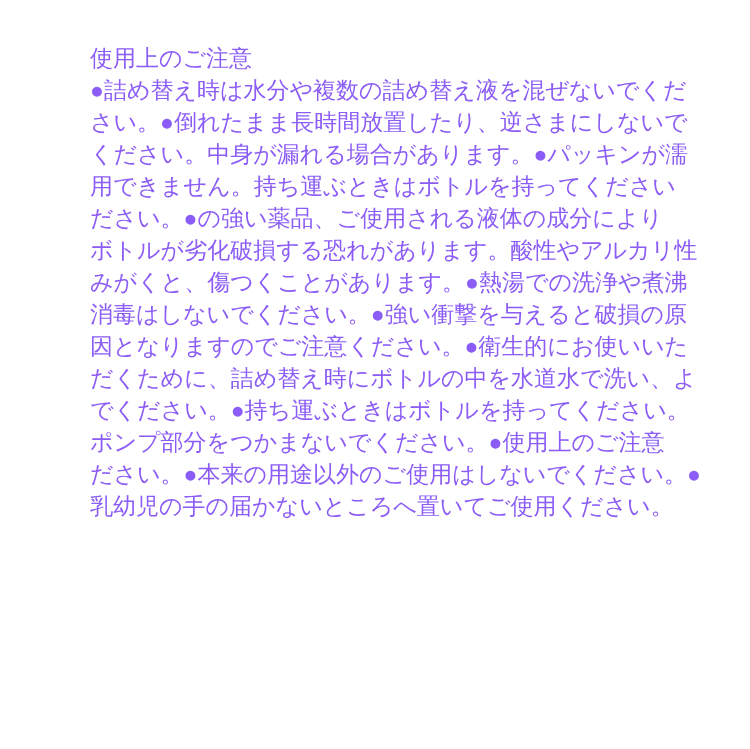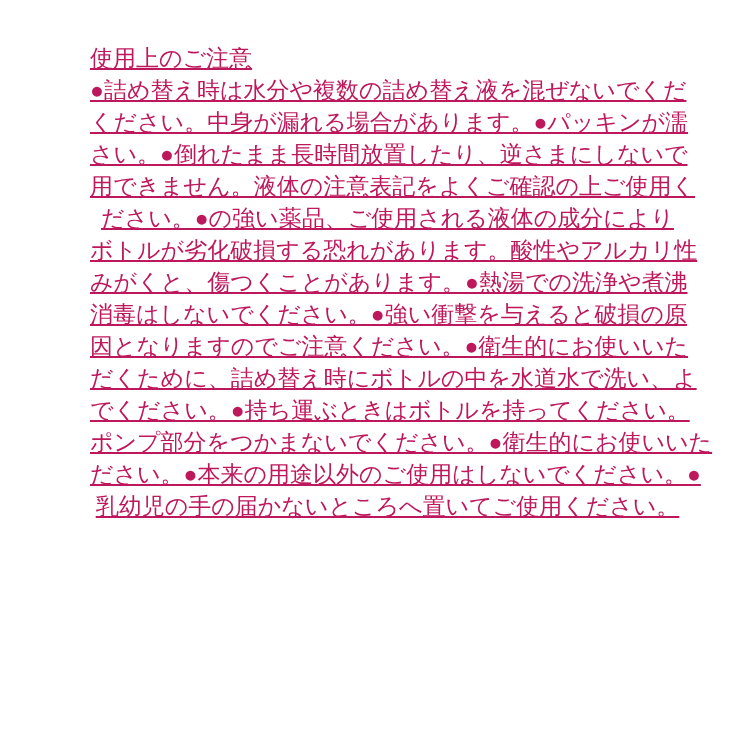--- a/index.html
+++ b/index.html
@@ -25,37 +25,36 @@
     font-size: 23px;
     line-height: 32px;
     letter-spacing: 0px;
     font-weight: 400;
   }
   .doc-title {
     white-space: nowrap;
   }
   .doc-line {
     white-space: nowrap;
-    text-align: center;
   }
 </style>
 </head>
 <body>
 
 <div class="page" style="background: rgb(255, 255, 255);">
-  <div class="doc" style="color: #be185d; text-decoration: underline;">
+  <div class="doc" style="color: #8b5cf6;">
     <div class="doc-title">使用上のご注意</div>
     <div class="doc-line">●詰め替え時は水分や複数の詰め替え液を混ぜないでくだ</div>
+    <div class="doc-line">さい。●倒れたまま長時間放置したり、逆さまにしないで</div>
     <div class="doc-line">ください。中身が漏れる場合があります。●パッキンが濡</div>
-    <div class="doc-line">さい。●倒れたまま長時間放置したり、逆さまにしないで</div>
-    <div class="doc-line">用できません。液体の注意表記をよくご確認の上ご使用く</div>
+    <div class="doc-line">用できません。持ち運ぶときはボトルを持ってください</div>
     <div class="doc-line">ださい。●の強い薬品、ご使用される液体の成分により</div>
     <div class="doc-line">ボトルが劣化破損する恐れがあります。酸性やアルカリ性</div>
     <div class="doc-line">みがくと、傷つくことがあります。●熱湯での洗浄や煮沸</div>
     <div class="doc-line">消毒はしないでください。●強い衝撃を与えると破損の原</div>
     <div class="doc-line">因となりますのでご注意ください。●衛生的にお使いいた</div>
     <div class="doc-line">だくために、詰め替え時にボトルの中を水道水で洗い、よ</div>
     <div class="doc-line">でください。●持ち運ぶときはボトルを持ってください。</div>
-    <div class="doc-line">ポンプ部分をつかまないでください。●衛生的にお使いいた</div>
+    <div class="doc-line">ポンプ部分をつかまないでください。●使用上のご注意</div>
     <div class="doc-line">ださい。●本来の用途以外のご使用はしないでください。●</div>
     <div class="doc-line">乳幼児の手の届かないところへ置いてご使用ください。</div>
   </div>
 </div>
 
 </body></html>

